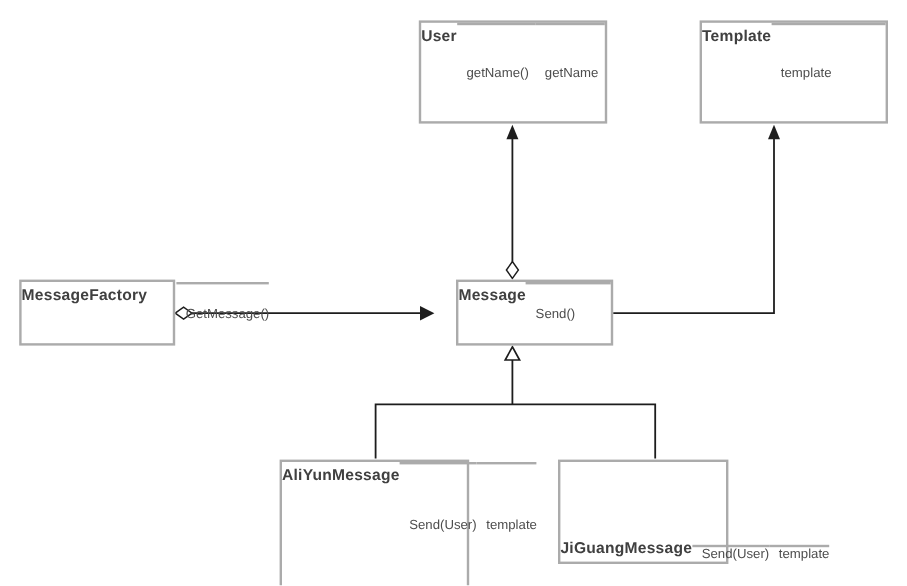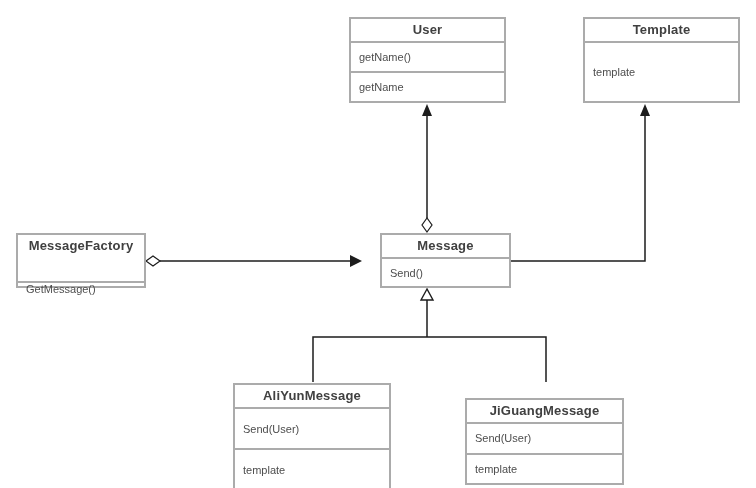--- a/index.html
+++ b/index.html
@@ -10,21 +10,20 @@
     background: #ffffff;
     font-family: "Liberation Sans", sans-serif;
     overflow: hidden;
   }
   .uml-class {
     position: absolute;
     box-sizing: border-box;
     background: #ffffff;
     border: 2px solid #ababab;
     display: flex;
-    flex-direction: column;
     color: #4d4d4d;
   }
   .uml-title {
     flex: 0 0 22px;
     line-height: 22px;
     text-align: center;
     font-weight: bold;
     font-size: 13px;
     color: #404040;
     letter-spacing: 0.2px;
@@ -36,21 +35,21 @@
     padding-left: 8px;
     display: flex;
     align-items: center;
   }
   
   .box-user            { left: 349px; top: 17px;  width: 157px; height: 86px; }
   .box-template        { left: 583px; top: 17px;  width: 157px; height: 86px; }
   .box-message-factory { left: 16px;  top: 233px; width: 130px; height: 55px; gap: 24px; }
   .box-message         { left: 380px; top: 233px; width: 131px; height: 55px; }
   .box-aliyun          { left: 233px; top: 383px; width: 158px; height: 108px; }
-  .box-jiguang         { left: 465px; top: 398px; width: 159px; height: 87px; }
+  .box-jiguang         { left: 465px; top: 383px; width: 142px; height: 87px; align-items: flex-end; }
 
   .connector-layer {
     position: absolute;
     left: 0; top: 0;
     width: 756px; height: 488px;
     pointer-events: none;
   }
   .connector-layer line, .connector-layer path {
     stroke: #1d1d1d;
     stroke-width: 1.5;

